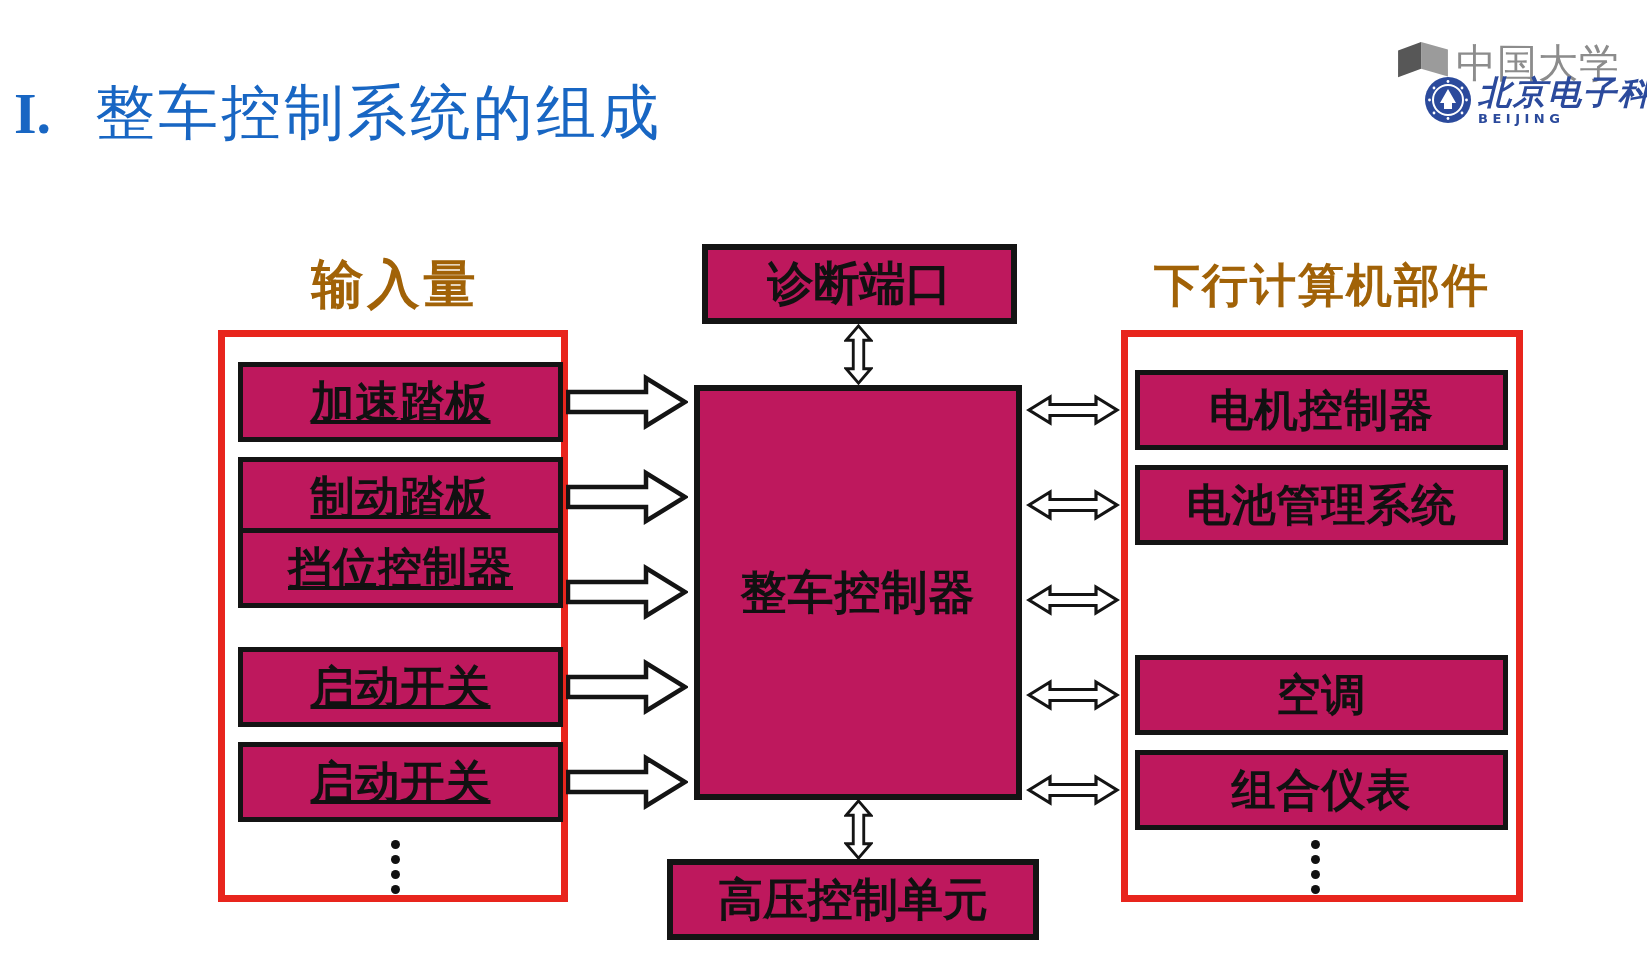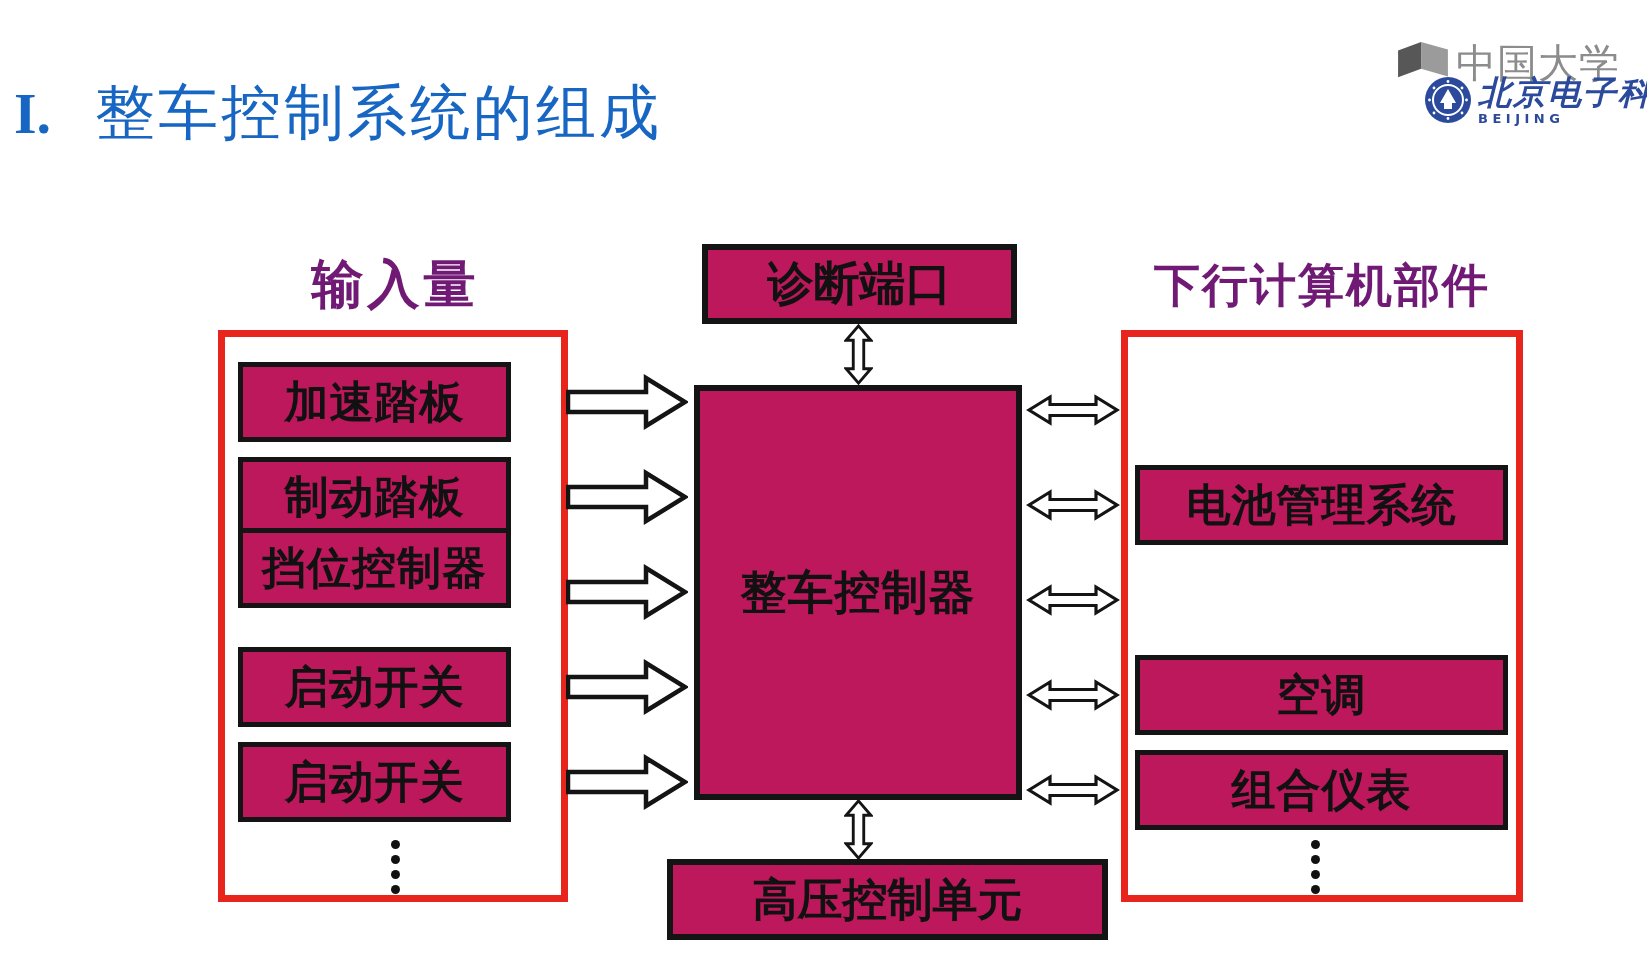--- a/index.html
+++ b/index.html
@@ -30,43 +30,43 @@
   
   .brand{position:absolute;right:0;top:0;width:260px;height:150px;overflow:hidden;}
   .brand .mooc-row{position:absolute;left:7px;top:36px;display:flex;align-items:center;white-space:nowrap;}
   .brand .mooc-text{font-size:40px;color:var(--brand-gray);font-weight:500;margin-left:4px;letter-spacing:1px;}
   .brand .uni-row{position:absolute;left:37px;top:76px;display:flex;align-items:flex-start;white-space:nowrap;}
   .brand .uni-texts{margin-left:6px;color:var(--brand-blue);}
   .brand .uni-name{font-size:33px;font-weight:800;font-style:italic;letter-spacing:2px;line-height:34px;}
   .brand .uni-latin{font-size:13px;font-weight:700;letter-spacing:4.5px;line-height:14px;margin-top:2px;}
   
   .group-label{
-    position:absolute;color:#701a75;font-weight:800;text-align:center;white-space:nowrap;
+    position:absolute;color:#a16207;font-weight:800;text-align:center;white-space:nowrap;
   }
   #label-left{left:238px;width:315px;top:250px;font-size:52px;letter-spacing:4px;}
   #label-right{left:1121px;width:402px;top:255px;font-size:46px;letter-spacing:2px;}
   
   .red-frame{
     position:absolute;border:7px solid var(--frame-red);background:transparent;
     box-sizing:border-box;
   }
   #frame-left{left:218px;top:330px;width:350px;height:572px;}
   #frame-right{left:1121px;top:330px;width:402px;height:572px;}
   
   .bbox{
     position:absolute;border:5px solid var(--box-black);background:#be185d;
     box-sizing:border-box;display:flex;align-items:center;justify-content:center;
     color:#111;font-weight:800;white-space:nowrap;
   }
   .bbox.small{font-size:44px;letter-spacing:1px;}
-  .lbox{left:238px;width:273px;height:80px;}
+  .lbox{left:238px;width:325px;height:80px;text-decoration:underline;}
   .rbox{left:1135px;width:373px;height:80px;}
   #box-diag{left:702px;top:244px;width:315px;height:80px;font-size:46px;border-width:6px;}
   #box-vcu{left:694px;top:385px;width:328px;height:415px;font-size:46px;border-width:6px;letter-spacing:1px;}
-  #box-hv{left:667px;top:859px;width:441px;height:81px;font-size:45px;border-width:6px;}
+  #box-hv{left:667px;top:859px;width:372px;height:81px;font-size:45px;border-width:6px;}
   
   .ellipsis{
     position:absolute;display:flex;flex-direction:column;align-items:center;gap:6px;
   }
   .ellipsis .dot{width:9px;height:9px;border-radius:50%;background:#111;}
   #ellipsis-left{left:238px;width:315px;top:840px;}
   #ellipsis-right{left:1135px;width:360px;top:840px;}
   
   .arrow{position:absolute;color:var(--box-black);}
   .arrow svg{display:block;width:100%;height:100%;}
@@ -130,20 +130,21 @@
     <span class="dot"></span>
       <span class="dot"></span>
       <span class="dot"></span>
       <span class="dot"></span>
   </div>
 
   <div class="bbox" id="box-diag">诊断端口</div>
   <div class="bbox" id="box-vcu">整车控制器</div>
   <div class="bbox" id="box-hv">高压控制单元</div>
 
+  <div class="bbox small rbox" style="top:370px">电机控制器</div>
   <div class="bbox small rbox" style="top:465px">电池管理系统</div>
   <div class="bbox small rbox" style="top:655px">空调</div>
   <div class="bbox small rbox" style="top:750px">组合仪表</div>
 
   <div class="ellipsis" id="ellipsis-right">
     <span class="dot"></span>
       <span class="dot"></span>
       <span class="dot"></span>
       <span class="dot"></span>
   </div>

